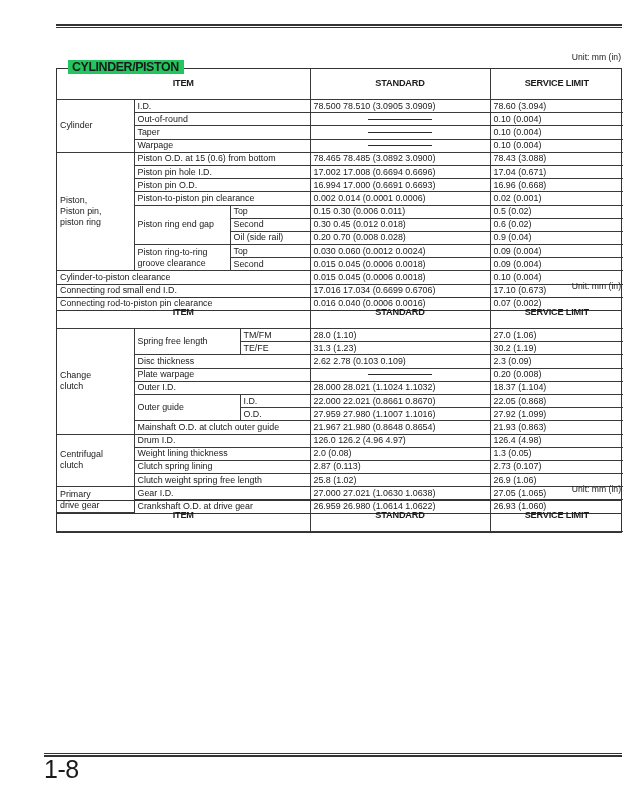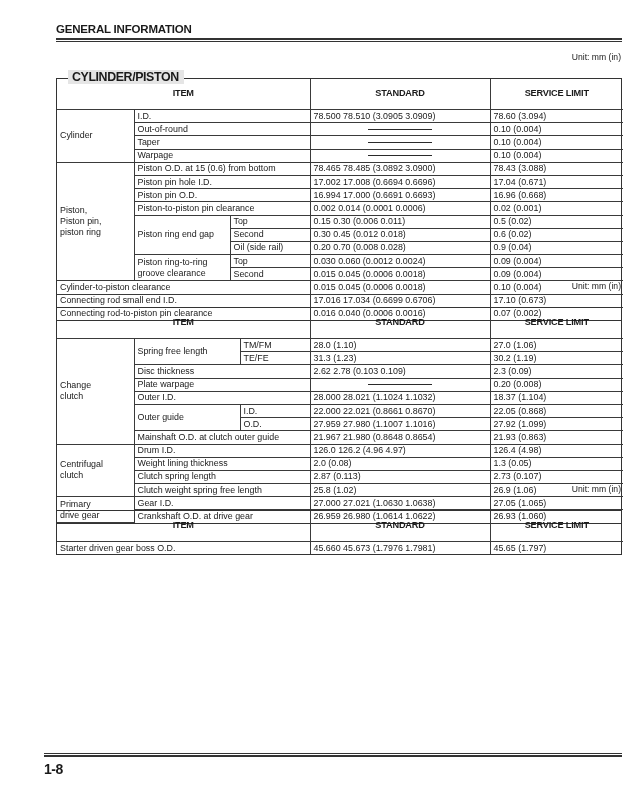--- a/index.html
+++ b/index.html
@@ -49,31 +49,31 @@
     position: absolute;
     left: 56px;
     width: 566px;
   }
   .unit-label {
     font-size: 8.6px;
     text-align: right;
     color: #1a1a1a;
     line-height: 10px;
     padding-right: 1px;
-    margin-bottom: 16px;
+    margin-bottom: 6px;
     white-space: nowrap;
   }
   .legend-wrap {
     position: relative;
   }
   .legend {
     position: absolute;
     left: 12px;
     top: -8px;
-    background: #e5e5e5;
+    background: #22c55e;
     padding: 0 5px 0 4px;
     font-size: 12.4px;
     font-weight: bold;
     letter-spacing: -0.4px;
     line-height: 14px;
     white-space: nowrap;
     z-index: 3;
   }
 
   table.spec {
@@ -156,34 +156,33 @@
     bottom: 16px;
     width: 578px;
   }
   .footer-rule {
     border-top: 1px solid #333;
     border-bottom: 2.5px solid #333;
     height: 1px;
     margin-bottom: 1px;
   }
   .folio {
-    font-size: 14px;
-    font-weight: bold;
+    font-size: 25px;
+    font-weight: normal;
     letter-spacing: -0.5px;
     line-height: 22px;
     color: #1a1a1a;
   }
 </style>
 </head>
 <body>
 
 <div class="page">
 
   <div class="runhead">
-    <div class="runhead-title">GENERAL INFORMATION</div>
     <div class="runhead-rule"></div>
   </div>
 
   <div class="section" id="sec0" style="top:52px;">
     <div class="unit-label">Unit: mm (in)</div>
     <div class="legend-wrap">
       <div class="legend">CYLINDER/PISTON</div>
       <div class="tablebox">
         <table class="spec" id="tbl0">
           <colgroup>
@@ -363,21 +362,21 @@
                 <td colspan="2">Drum I.D.</td>
                 <td>126.0   126.2 (4.96   4.97)</td>
                 <td>126.4 (4.98)</td>
               </tr>
               <tr>
                 <td colspan="2">Weight lining thickness</td>
                 <td>2.0 (0.08)</td>
                 <td>1.3 (0.05)</td>
               </tr>
               <tr>
-                <td colspan="2">Clutch spring length</td>
+                <td colspan="2">Clutch spring lining</td>
                 <td>2.87 (0.113)</td>
                 <td>2.73 (0.107)</td>
               </tr>
               <tr>
                 <td colspan="2">Clutch weight spring free length</td>
                 <td>25.8 (1.02)</td>
                 <td>26.9 (1.06)</td>
               </tr>
               <tr>
                 <td rowspan="2" class="vtop">Primary<br>drive gear</td>
@@ -407,25 +406,20 @@
               <col style="width:70px">
             <col style="width:180px">
               <col style="width:133px">
           </colgroup>
           <tbody>
               <tr class="hdr">
                 <th colspan="3" class="item-head ctr">ITEM</th>
                 <th class="ctr">STANDARD</th>
                 <th class="ctr">SERVICE LIMIT</th>
               </tr>
-              <tr>
-                <td colspan="3">Starter driven gear boss O.D.</td>
-                <td>45.660   45.673 (1.7976   1.7981)</td>
-                <td>45.65 (1.797)</td>
-              </tr>
             </tbody>
         </table>
       </div>
     </div>
   </div>
 
   <div class="footer">
     <div class="footer-rule"></div>
     <div class="folio">1-8</div>
   </div>

